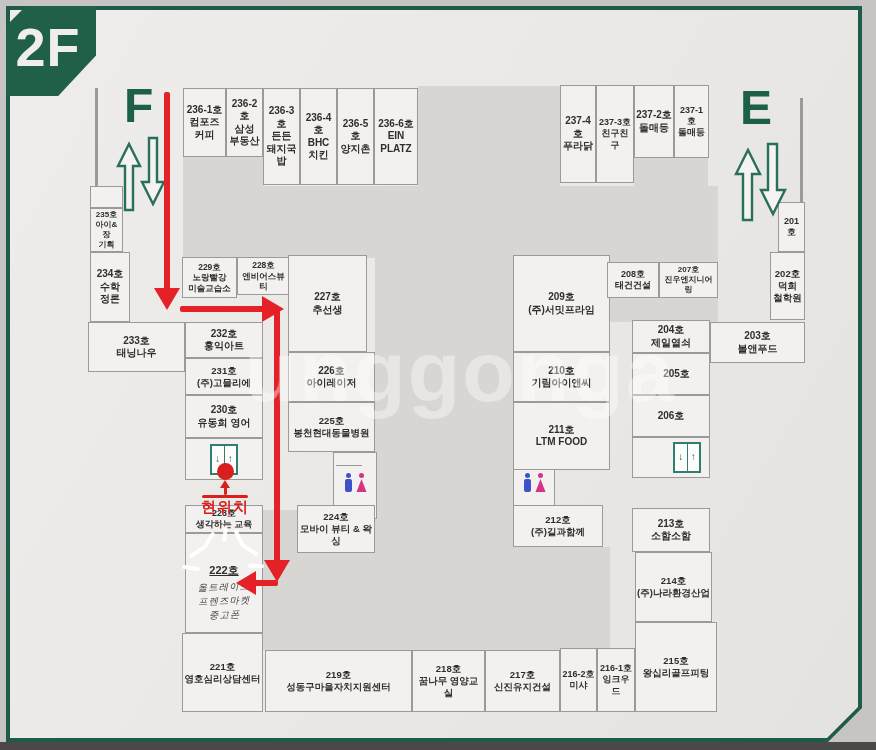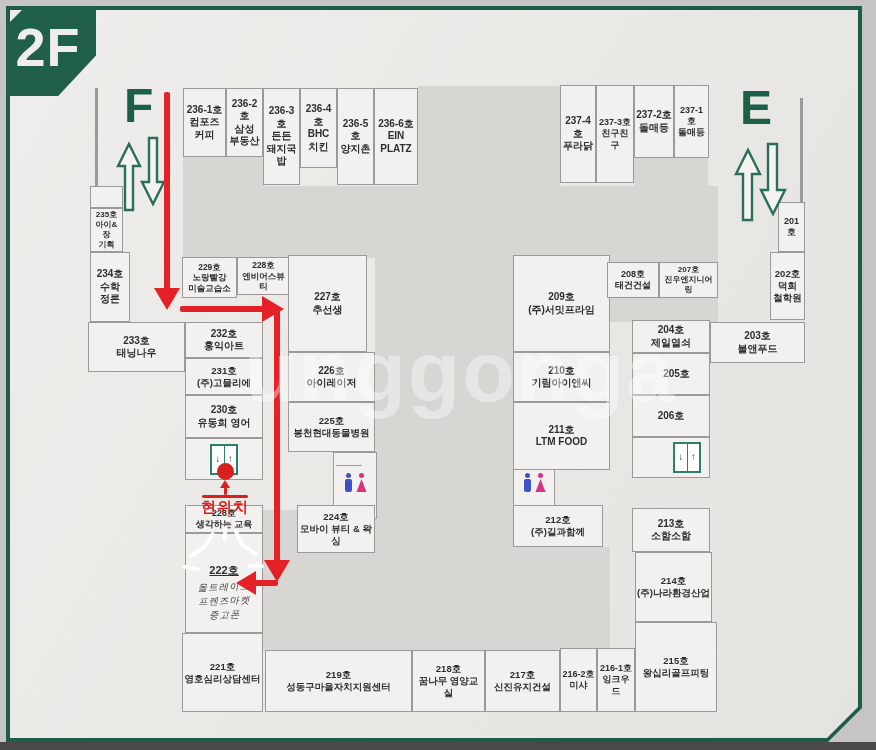--- a/index.html
+++ b/index.html
@@ -187,21 +187,21 @@
     <div class="room" style="left: 226px; top: 88px; width: 37px; height: 69px;">
       <div class="room-no">236-2호</div>
       <div class="room-name">삼성
 부동산</div>
     </div>
     <div class="room" style="left: 263px; top: 88px; width: 37px; height: 97px;">
       <div class="room-no">236-3호</div>
       <div class="room-name">든든
 돼지국밥</div>
     </div>
-    <div class="room" style="left: 300px; top: 88px; width: 37px; height: 80px;">
+    <div class="room" style="left: 300px; top: 88px; width: 37px; height: 97px;">
       <div class="room-no">236-4호</div>
       <div class="room-name">BHC
 치킨</div>
     </div>
     <div class="room" style="left: 337px; top: 88px; width: 37px; height: 97px;">
       <div class="room-no">236-5호</div>
       <div class="room-name">양지촌</div>
     </div>
     <div class="room" style="left: 374px; top: 88px; width: 44px; height: 97px;">
       <div class="room-no">236-6호</div>

